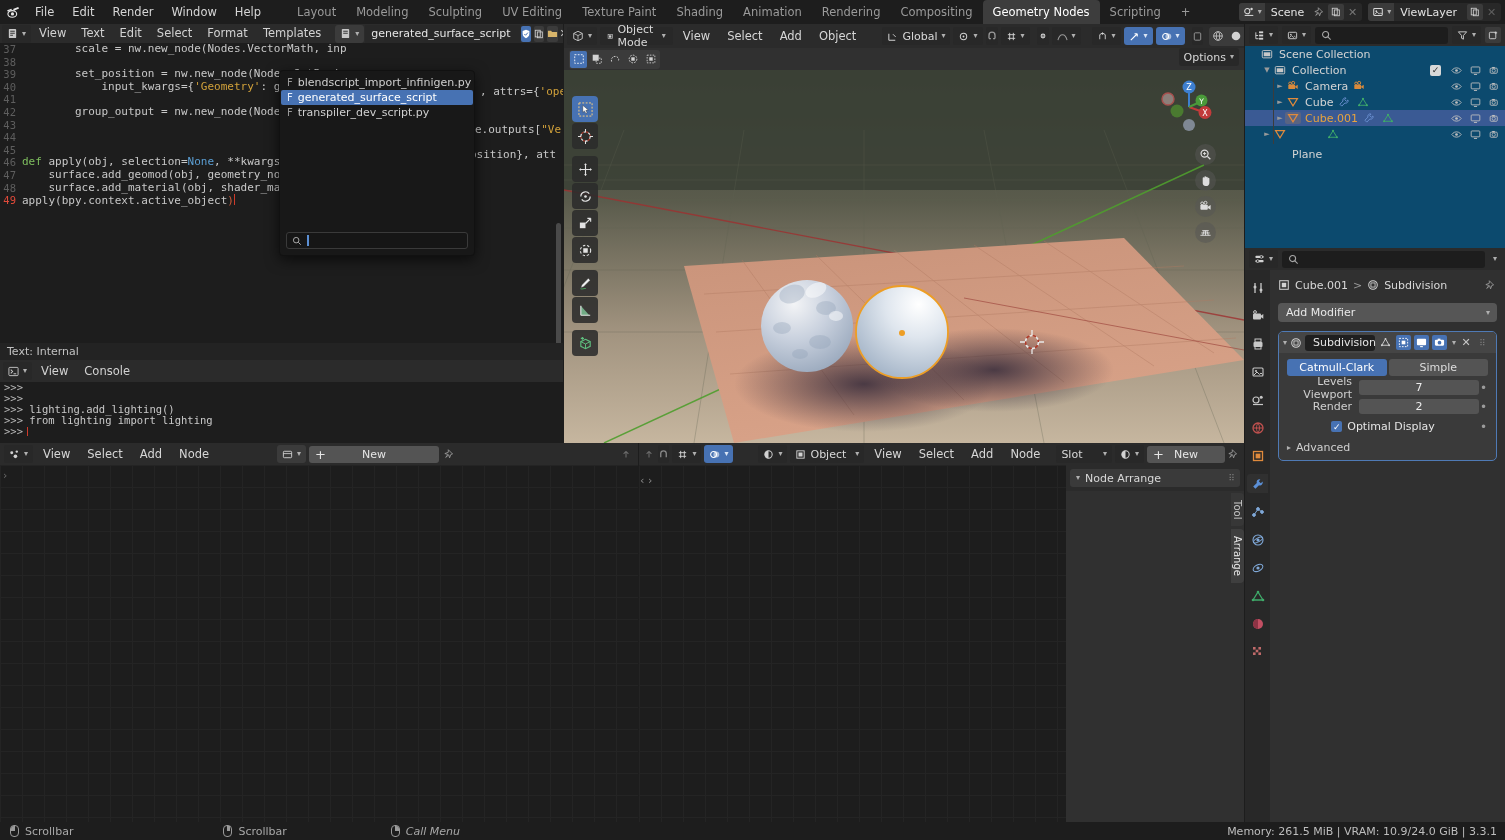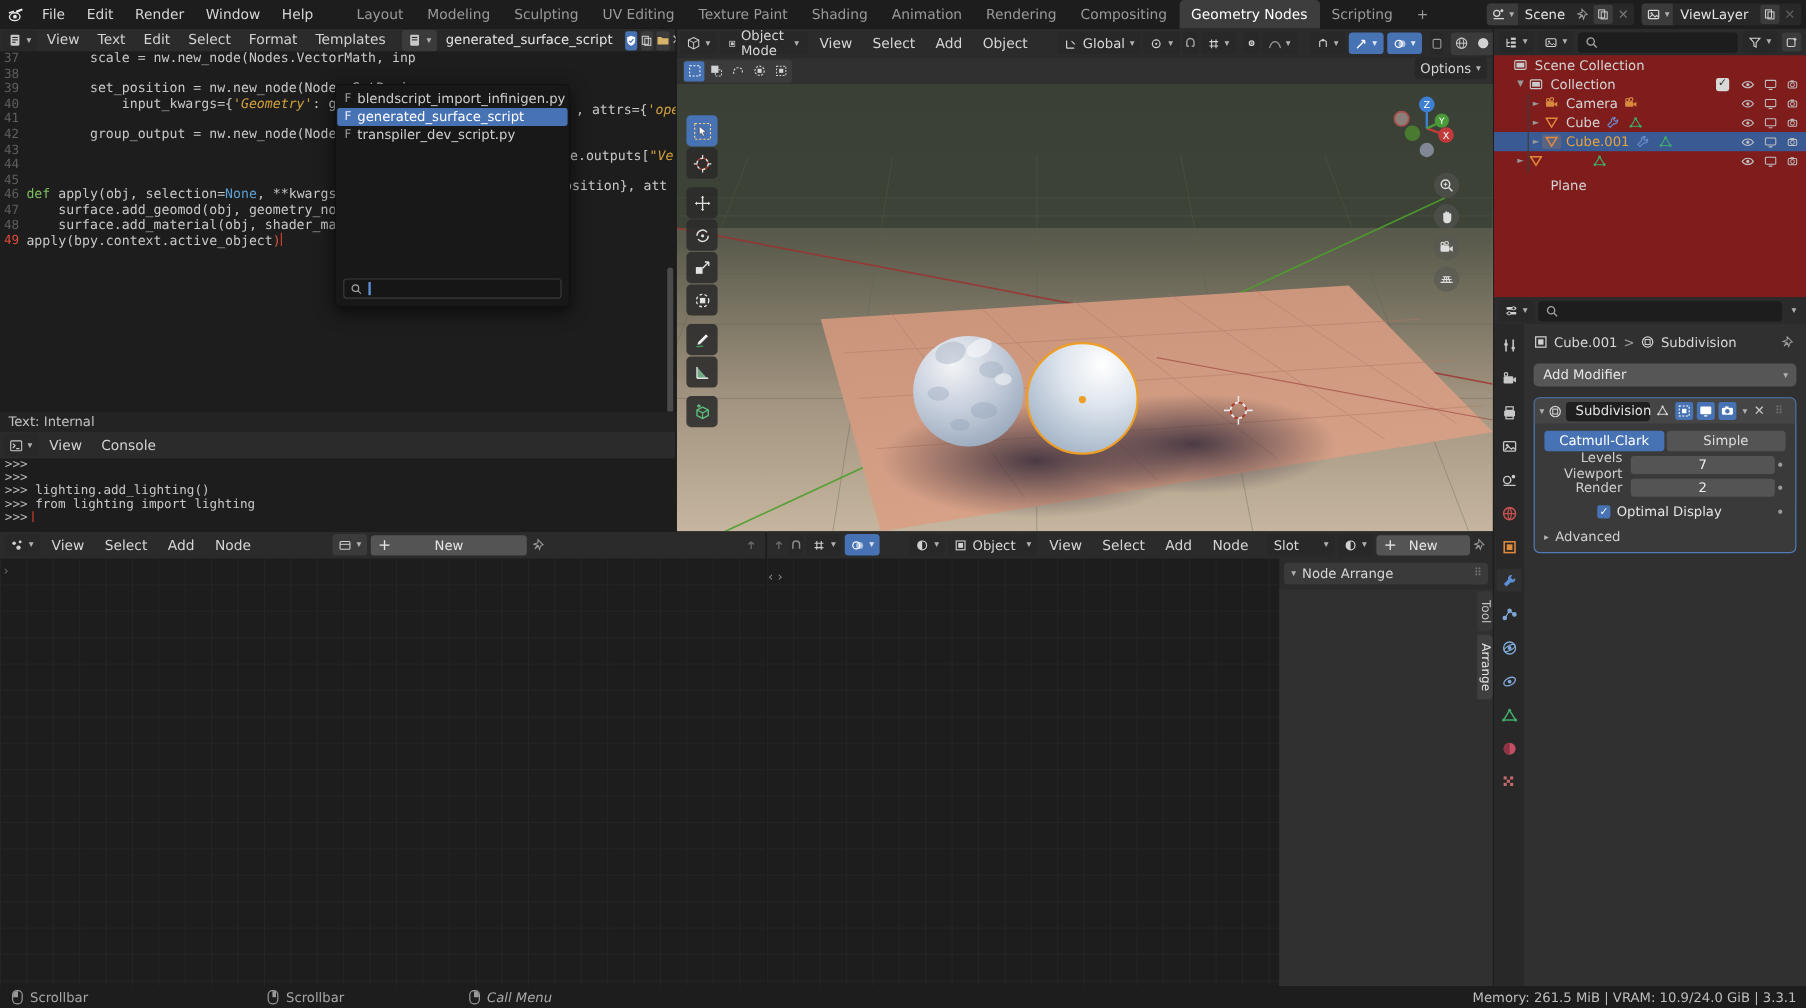--- a/index.html
+++ b/index.html
@@ -41,21 +41,21 @@
   #text-hdr { height:19px; background:#2b2b2b; display:flex; align-items:center; gap:1px; padding:0 2px; }
   .thm { padding:0 7px; font-size:11.5px; color:#d2d2d2; line-height:19px; }
   #code { position:absolute; left:0; top:19px; right:0; bottom:0; background:#1d1d1d;
     font-family:"DejaVu Sans Mono","Liberation Mono",monospace; font-size:11px; }
   .cline { display:flex; height:12.6px; line-height:12.6px; white-space:pre; }
   .lno { width:22px; text-align:right; padding-right:6px; color:#5e5e5e; font-size:10.5px; flex:none; }
   .lno.cur { color:#e04a3a; }
   .ctext { color:#c8c8c8; }
   .k-def { color:#7fbf5f; }
   .k-none { color:#5b9fd4; }
-  .k-str { color:#d1a13a;font-style:italic; }
+  .k-str { color:#d1a13a; }
   .k-punc { color:#cf5a3a; }
   .caret { display:inline-block; width:1.5px; height:11px; background:#cf3a2a; vertical-align:-1px; }
   #code-scroll { position:absolute; right:2px; top:180px; width:5px; height:150px;
     background:#4a4a4a; border-radius:3px; }
 
   
   #txt-popup { position:absolute; left:279px; top:46px; width:196px; height:186px;
     background:#181818; border:1px solid #111; border-radius:4px; box-shadow:0 4px 14px rgba(0,0,0,.6); z-index:40; }
   .popitem { height:15px; line-height:15px; font-size:11px; color:#cfcfcf; padding:0 6px;
     margin:0 1px; display:flex; gap:5px; }
@@ -98,21 +98,21 @@
   #gizmo { position:absolute; right:24px; top:6px; width:62px; height:62px; }
   #navbtns { position:absolute; right:28px; top:74px; display:flex; flex-direction:column; gap:5px; }
   .navb { width:21px; height:21px; border-radius:50%; background:#57565488;
     display:flex; align-items:center; justify-content:center; color:#d9d9d9; }
 
   
   #outliner { left:1245px; top:24px; width:260px; height:224px; background:#282828; }
   #out-hdr { height:22px; background:#2b2b2b; display:flex; align-items:center; gap:4px; padding:0 4px; }
   #out-search { flex:1; height:17px; background:#1d1d1d; border-radius:3px; display:flex;
     align-items:center; padding:0 6px; }
-  #out-body { position:absolute; top:22px; left:0; right:0; bottom:0; background:#7f1d1d; }
+  #out-body { position:absolute; top:22px; left:0; right:0; bottom:0; background:#0c4a6e; }
   .orow { height:16px; display:flex; align-items:center; position:relative; font-size:11px; color:#d4d4d4; }
   .orow.sel { background:#3a5a94; }
   .orow .tri { width:10px; text-align:center; font-size:7px; color:#9a9a9a; flex:none; }
   .orow .restrict { position:absolute; right:5px; display:flex; gap:8px; align-items:center; }
   .tree-line { position:absolute; width:1px; background:#3c3c3c; }
 
   
   #props { left:1245px; top:248px; width:260px; height:574px; background:#303030; }
   #props-hdr { height:22px; background:#2b2b2b; display:flex; align-items:center; gap:4px; padding:0 4px; }
   #props-search { flex:1; height:17px; background:#1d1d1d; border-radius:3px; display:flex;

